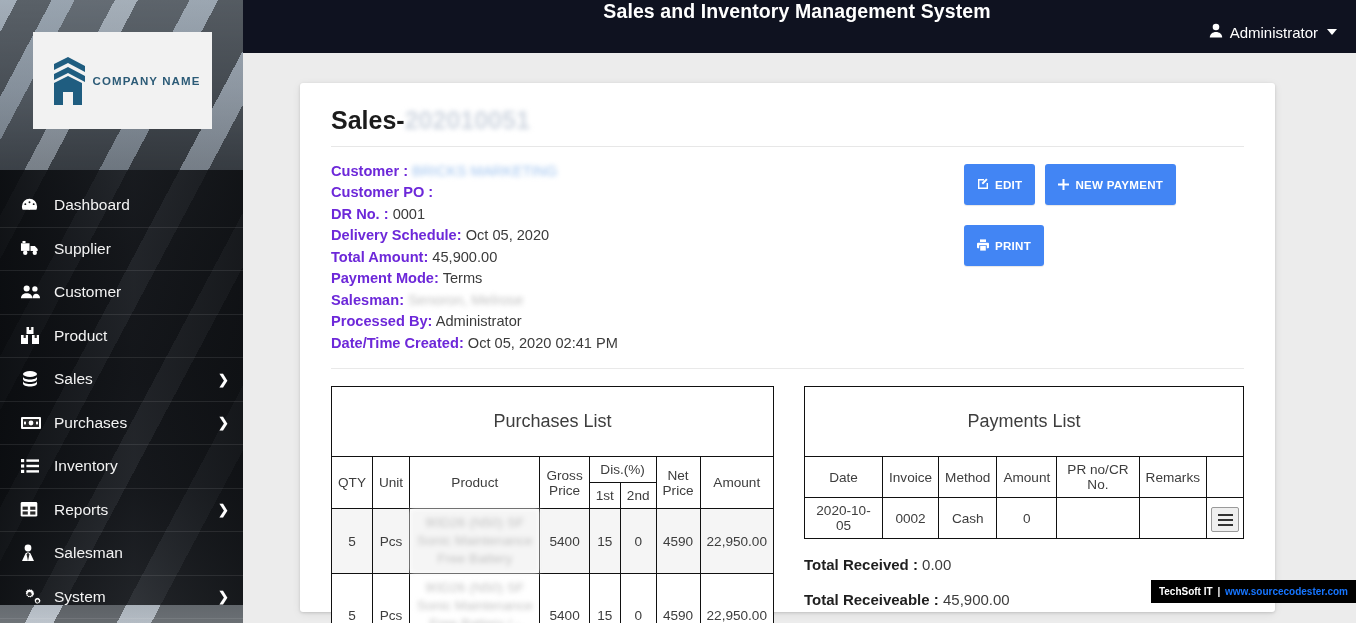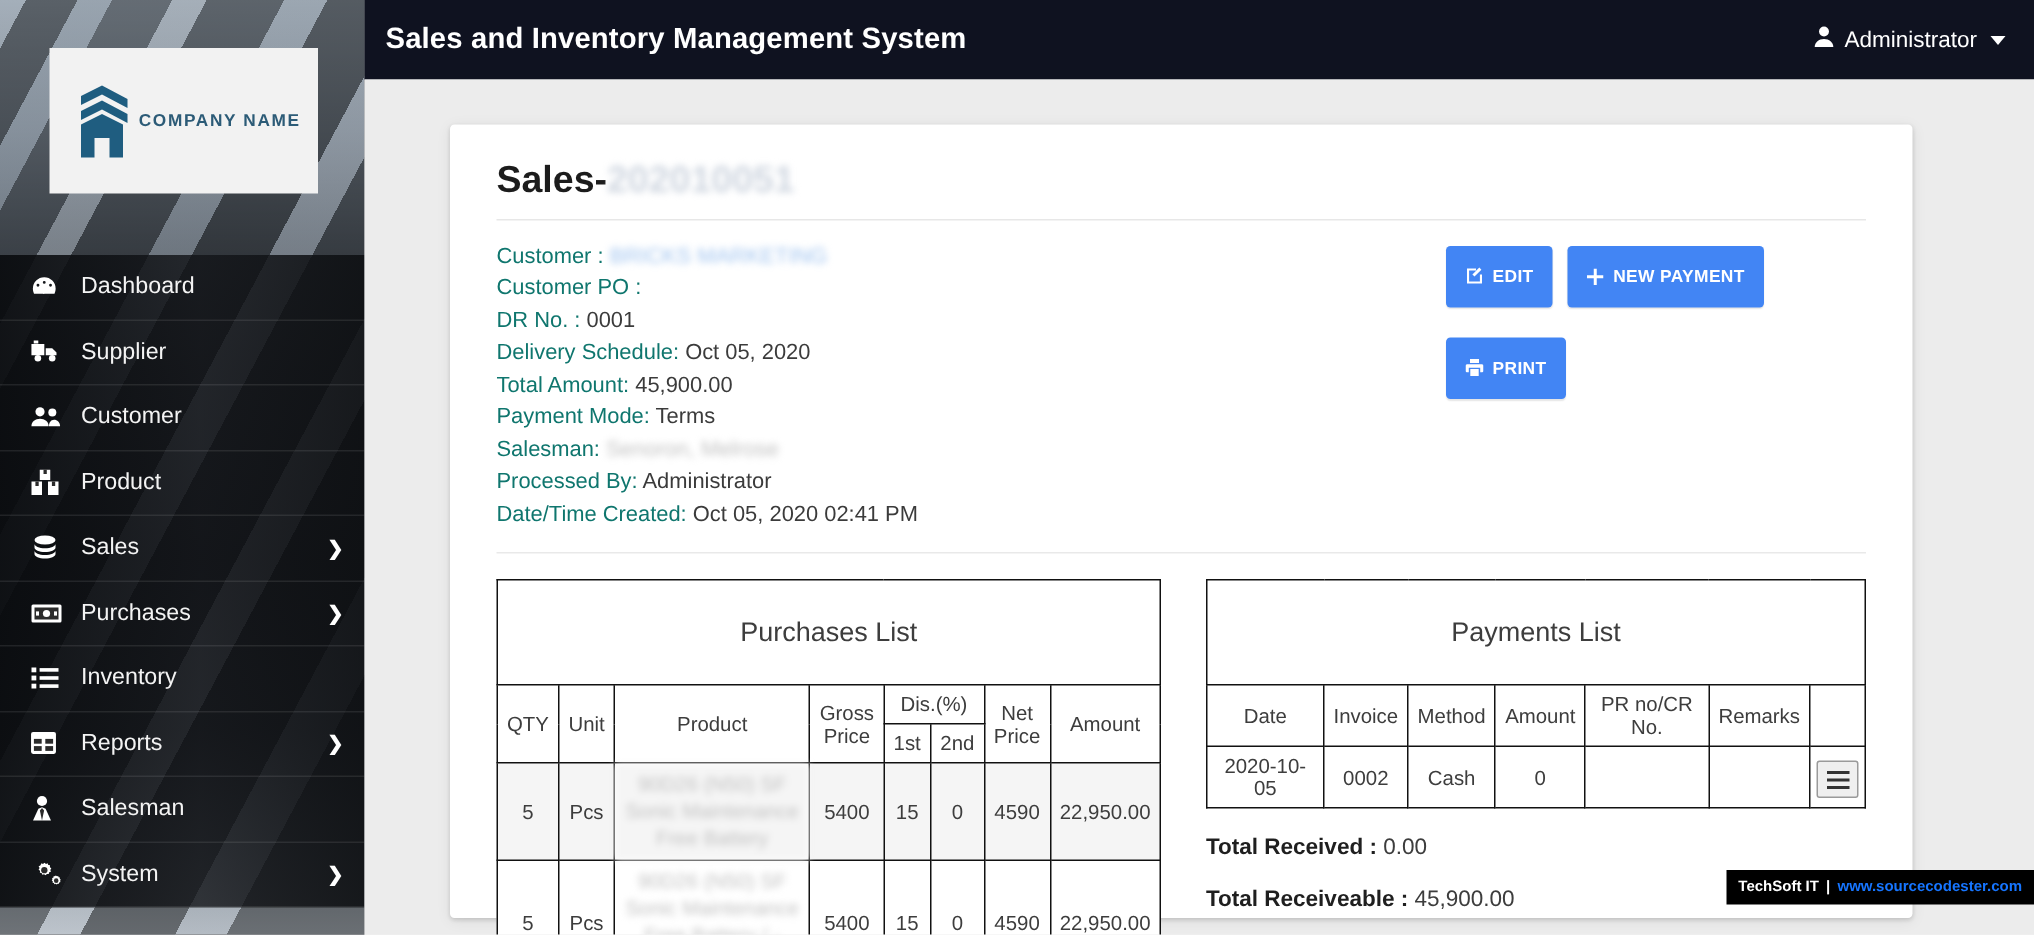--- a/index.html
+++ b/index.html
@@ -36,21 +36,21 @@
     display: flex; flex-direction: row;
     align-items: center; justify-content: center;
     gap: 2px;
   }
   #brand-logo { width: 46px; height: 52px; display:block; }
   #brand-name {
     font-size: 11.5px; letter-spacing: 1.1px;
     color: #2c5b77; font-weight: 700;
   }
   #menu {
-    position: absolute; left: 0; top: 170px;
+    position: absolute; left: 0; top: 184px;
     width: 243px;
   }
   .menu-item {
     position: relative;
     height: 43.5px;
     display: flex; align-items: center;
     padding: 0 14px 0 20px;
     border-bottom: 1px solid rgba(255,255,255,0.09);
     color: #f3f3f3;
     font-size: 15.5px;
@@ -69,20 +69,21 @@
     line-height: 1;
   }
 
   
   #topbar {
     position: absolute; left: 243px; top: 0;
     width: 1113px; height: 53px;
     background: #0f1220;
     display: flex; align-items: center;
     padding: 0 19px 0 14px;
+    flex-direction: column;
   }
   #app-title {
     color: #ffffff; font-size: 19.5px; font-weight: 700;
     letter-spacing: 0.1px;
   }
   #user-menu {
     margin-left: auto;
     display: flex; align-items: center; gap: 7px;
     color: #ffffff; font-size: 15px; cursor: pointer;
   }
@@ -123,21 +124,21 @@
     margin: 0 0 14px 0;
   }
 
   #info-row { display: flex; align-items: flex-start; }
   #info-list { flex: 0 0 auto; }
   .info-line {
     font-size: 14.6px; color: #3b3b3b;
     line-height: 21px; margin-bottom: 0.5px;
     white-space: nowrap;
   }
-  .info-line b { color: #0f766e; font-weight: 400; }
+  .info-line b { color: #6d28d9; font-weight: 700; }
 
   #action-buttons {
     flex: 1 1 auto;
     padding-left: 20px; padding-top: 3px;
     display: flex; flex-wrap: wrap; gap: 10px;
     align-content: flex-start;
     max-width: 300px; margin-left: auto;
   }
   .btn {
     background: #4285f4; color: #ffffff;

